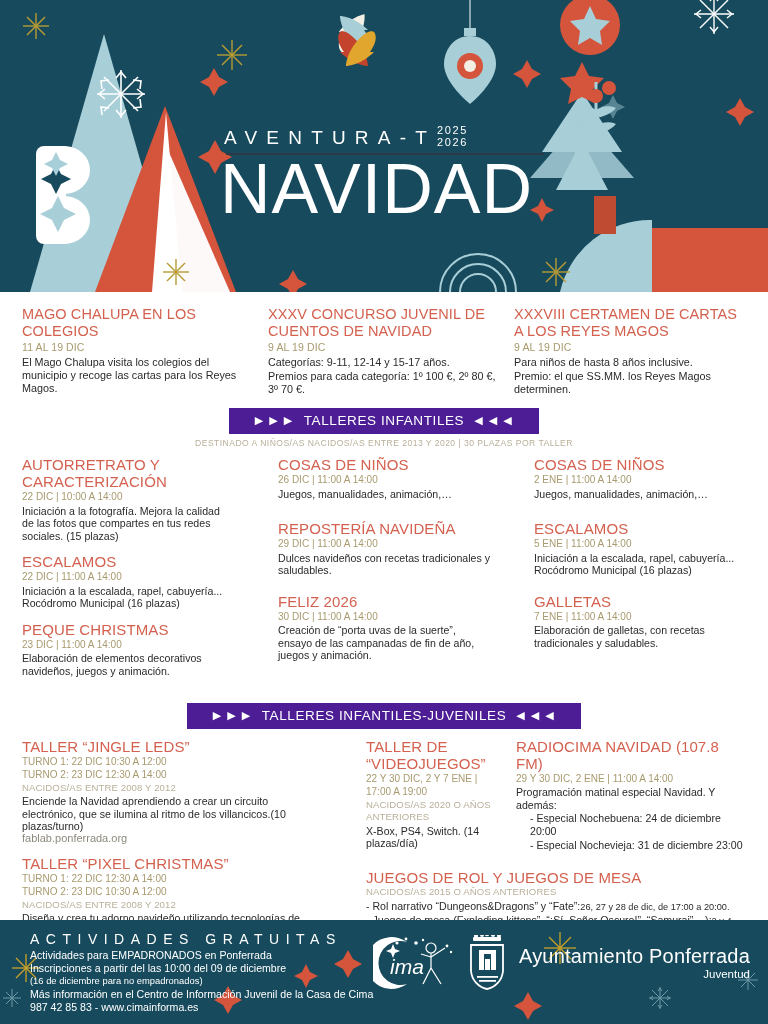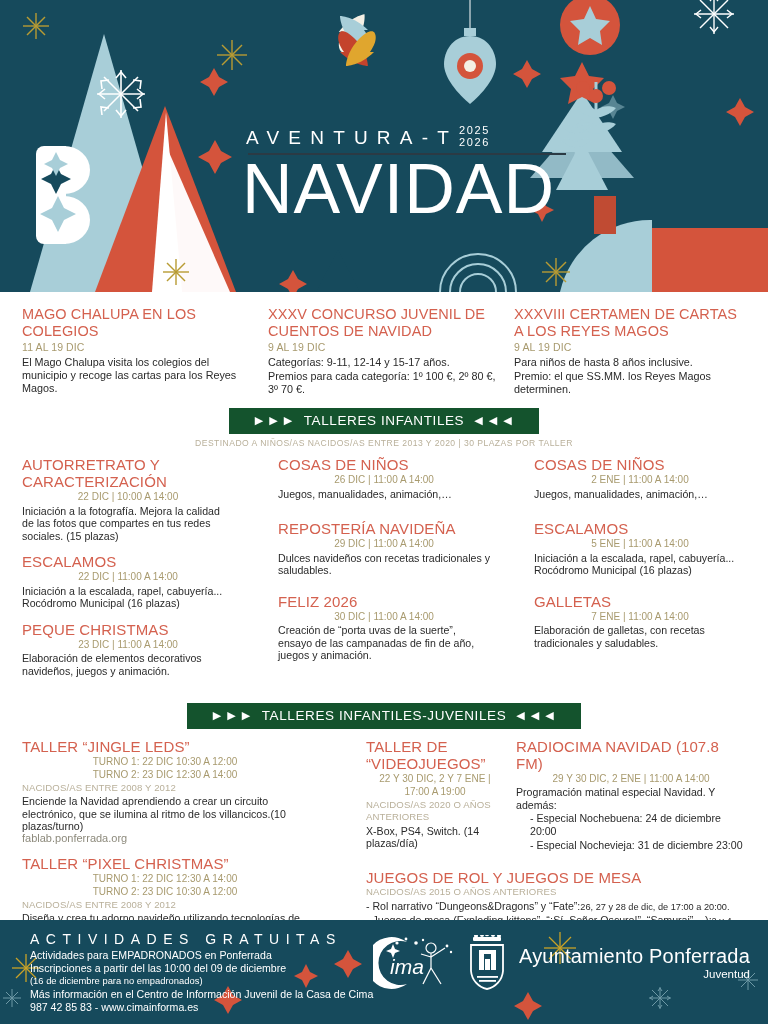--- a/index.html
+++ b/index.html
@@ -11,21 +11,21 @@
   }
   .poster { position: relative; width: 768px; height: 1024px; background:#ffffff; }
 
   
   .hero {
     position: relative; width: 768px; height: 292px;
     background: #164a5c; overflow: hidden;
   }
   .hero-svg { position:absolute; inset:0; width:768px; height:292px; display:block; }
   .hero-title-wrap {
-    position:absolute; left:246px; top:126px; width:360px;
+    position:absolute; left:224px; top:126px; width:360px;
     text-align:left; z-index:5;
   }
   .aventura-row { display:flex; align-items:flex-start; }
   .aventura {
     color:#ffffff; font-size:19px; letter-spacing:9.2px;
     font-family:"Liberation Sans", sans-serif; font-weight:400;
     line-height:23px; white-space:nowrap;
   }
   .years {
     display:inline-block; margin-left:1px; margin-top:-1px;
@@ -57,38 +57,38 @@
   }
   .ev-desc {
     color:#2a2a2a; font-size:10.8px; line-height:13px; margin-top:1px;
   }
   .ev-sub { color:#b9b09a; font-size:9.6px; line-height:12.5px; letter-spacing:.1px; }
   .ev-url { color:#8d8a7c; font-size:11px; line-height:10px; }
 
   
   .sec-bar-wrap { text-align:center; margin-top:12px; }
   .sec-bar {
-    display:inline-block; background:#14532d; color:#ffffff;
+    display:inline-block; background:#4c1d95; color:#ffffff;
     font-size:13.5px; letter-spacing:.6px; line-height:19px;
     padding:3px 26px 4px; min-width:0;
   }
   .sec-bar .arrow { font-size:11px; letter-spacing:1.5px; display:inline-block; vertical-align:1px; }
   .sec-bar .lbl { padding:0 10px; }
   .sec-note {
     text-align:center; color:#b9b09a; font-size:8.6px;
     letter-spacing:.45px; margin-top:3px; line-height:12px;
   }
 
   
   .wk-grid { display:flex; margin-top:7px;gap:28px; }
   .wk-col { flex:1 1 0; padding-right:16px; }
   .wk-col:last-child { padding-right:0; }
   .wk-block { margin-bottom:11px; }
   .wk-title { color:#d4614f; font-size:15px; line-height:17px; letter-spacing:.1px; }
-  .wk-date { color:#a89a6e; font-size:10px; line-height:13.5px;text-align:center; }
+  .wk-date { color:#a89a6e; font-size:10px; line-height:13.5px; }
   .wk-desc { color:#2a2a2a; font-size:10.6px; line-height:12.6px; margin-top:1px; }
 
   
   .jv-grid { display:flex; margin-top:9px;gap:44px; }
   .jv-left { width:300px; padding-right:14px; }
   .jv-right { flex:1 1 0; }
   .jv-inner { display:flex; }
   .jv-c1 { width:150px; padding-right:12px; }
   .jv-c2 { flex:1 1 0; }
 

